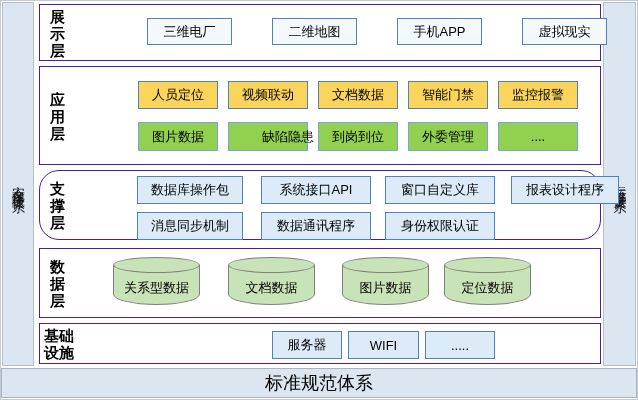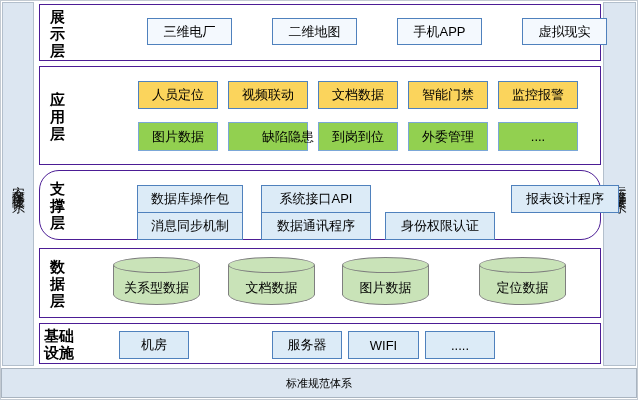--- a/index.html
+++ b/index.html
@@ -17,21 +17,21 @@
   .pillar-left{left:1px;}
   .pillar-right{left:602px;width:33px;}
   .pillar span{
     writing-mode:vertical-rl;text-orientation:upright;
     font-size:13px;letter-spacing:3px;color:#111;
   }
   
   .bottombar{
     position:absolute;left:0;top:367px;width:636px;height:30px;box-sizing:border-box;
     background:var(--pillar-bg,#dce6f1);border:1px solid #a9b4c0;
-    display:flex;align-items:center;justify-content:center;font-size:11px;
+    display:flex;align-items:center;justify-content:center;font-size:18px;
   }
   
   .layer{
     position:absolute;left:38px;width:562px;box-sizing:border-box;
     background:#fff;border:1px solid #4c1d95;
   }
   .l1{top:3px;height:57px;}
   .l2{top:65px;height:99px;}
   .l3{top:169px;height:70px;border-radius:20px;}
   .l4{top:247px;height:70px;}
@@ -46,21 +46,21 @@
   
   .box{
     position:absolute;box-sizing:border-box;height:28px;
     display:flex;align-items:center;justify-content:center;
     font-size:13px;white-space:nowrap;margin-left:28px;
   }
   .pres{background:var(--presentation-fill,#f4f9fe);border:1px solid var(--node-border-blue,#4f81bd);height:27px;top:13px;}
   .yellow{background:var(--app-row1-fill,#fbd45c);border:1px solid var(--node-border-blue,#4f81bd);top:14px;}
   .green{background:var(--app-row2-fill,#92d050);border:1px solid #7ba7d7;top:55px;height:29px;}
   .blue{background:var(--support-fill,#dcebf7);border:1px solid var(--node-border-blue,#4f81bd);}
-  .r1{top:14px;} .r2{top:41px;}
+  .r1{top:5px;} .r2{top:41px;}
   .infra{background:var(--support-fill,#dcebf7);border:1px solid var(--node-border-blue,#4f81bd);top:7px;}
   
   .cyl{
     position:absolute;top:16px;width:87px;height:40px;box-sizing:border-box;
     background:var(--cylinder-fill,#c9e3b8);border:1px solid #7f7f7f;border-top:none;
     border-radius:0 0 44px 44px / 0 0 11px 11px;
   }
   .cyl::before{
     content:"";position:absolute;left:-1px;right:-1px;top:-8px;height:16px;
     box-sizing:border-box;background:var(--cylinder-fill,#c9e3b8);
@@ -102,45 +102,45 @@
     <div class="box green" style="left:160px;width:80px;padding-left:40px;">缺陷隐患</div>
     <div class="box green" style="left:250px;width:80px;">到岗到位</div>
     <div class="box green" style="left:340px;width:80px;">外委管理</div>
     <div class="box green" style="left:430px;width:80px;">....</div>
   </div>
 
   <div class="layer l3">
     <div class="layer-label lw1">支撑层</div>
     <div class="box blue r1" style="left:69px;width:106px;">数据库操作包</div>
     <div class="box blue r1" style="left:193px;width:110px;">系统接口API</div>
+    <div class="box blue r1" style="left:317px;width:110px;">窗口自定义库</div>
     <div class="box blue r1" style="left:443px;width:108px;">报表设计程序</div>
     <div class="box blue r2" style="left:69px;width:106px;">消息同步机制</div>
     <div class="box blue r2" style="left:193px;width:110px;">数据通讯程序</div>
     <div class="box blue r2" style="left:317px;width:110px;">身份权限认证</div>
   </div>
 
   <div class="layer l4">
     <div class="layer-label lw1">数据层</div>
     <div class="cyl" style="left:188px;">
         <div class="t">文档数据</div>
       </div>
     <div class="cyl" style="left:73px;">
         <div class="t">关系型数据</div>
       </div>
     <div class="cyl" style="left:302px;">
         <div class="t">图片数据</div>
       </div>
-    <div class="cyl" style="left:439px;">
+    <div class="cyl" style="left:404px;">
         <div class="t">定位数据</div>
       </div>
   </div>
 
   <div class="layer l5">
     <div class="layer-label lw2">基础设施</div>
-    <div class="box infra" style="left:51px;width:70px;">机房</div>
     <div class="box infra" style="left:204px;width:70px;">服务器</div>
     <div class="box infra" style="left:280px;width:71px;">WIFI</div>
     <div class="box infra" style="left:357px;width:70px;">.....</div>
   </div>
 
   <div class="bottombar">
     <span>标准规范体系</span>
   </div>
 
 </div>

